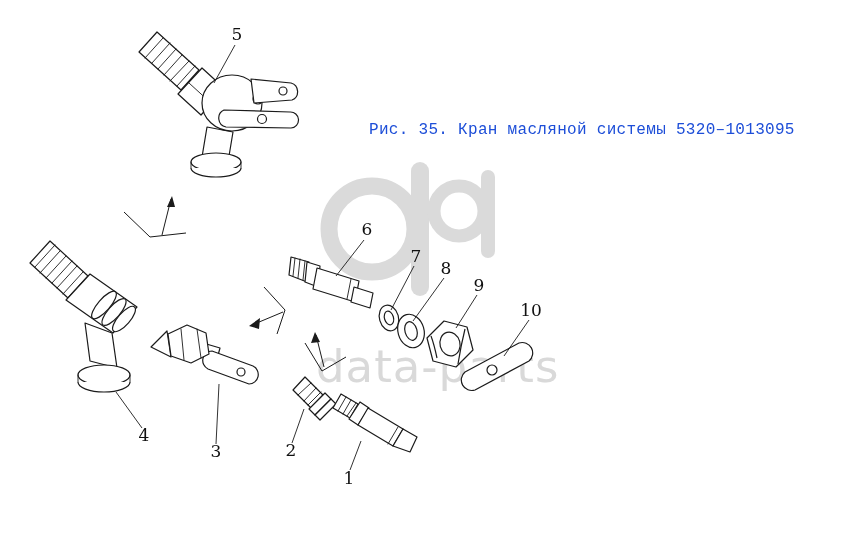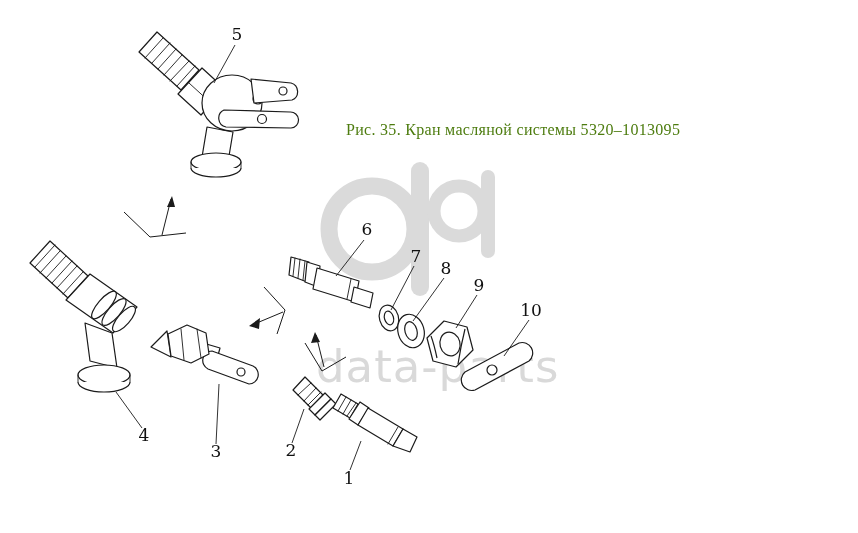--- a/index.html
+++ b/index.html
@@ -18,25 +18,25 @@
     font-family:"DejaVu Sans", sans-serif;
     font-size:45px;
     letter-spacing:1px;
     color:#d9d9d9;
     user-select:none;
     white-space:nowrap;
   }
   
   .caption{
     position:absolute;
-    left:346px;top:121px;
-    font-family:Liberation Serif, serif;
+    left:369px;top:121px;
+    font-family:Liberation Mono, monospace;
     font-size:16px;
     letter-spacing:0.3px;
-    color:#4d7c0f;
+    color:#1d4ed8;
     white-space:nowrap;
   }
   
   .draw polygon,.draw path,.draw ellipse,.draw circle{
     fill:#ffffff;stroke:#1b1b1b;stroke-width:1.2;stroke-linejoin:round;
   }
   .draw line,.draw polyline{
     fill:none;stroke:#1b1b1b;stroke-width:0.9;stroke-linecap:round;
   }
   .arrows line,.arrows polyline{fill:none;stroke:#1b1b1b;stroke-width:1;}

